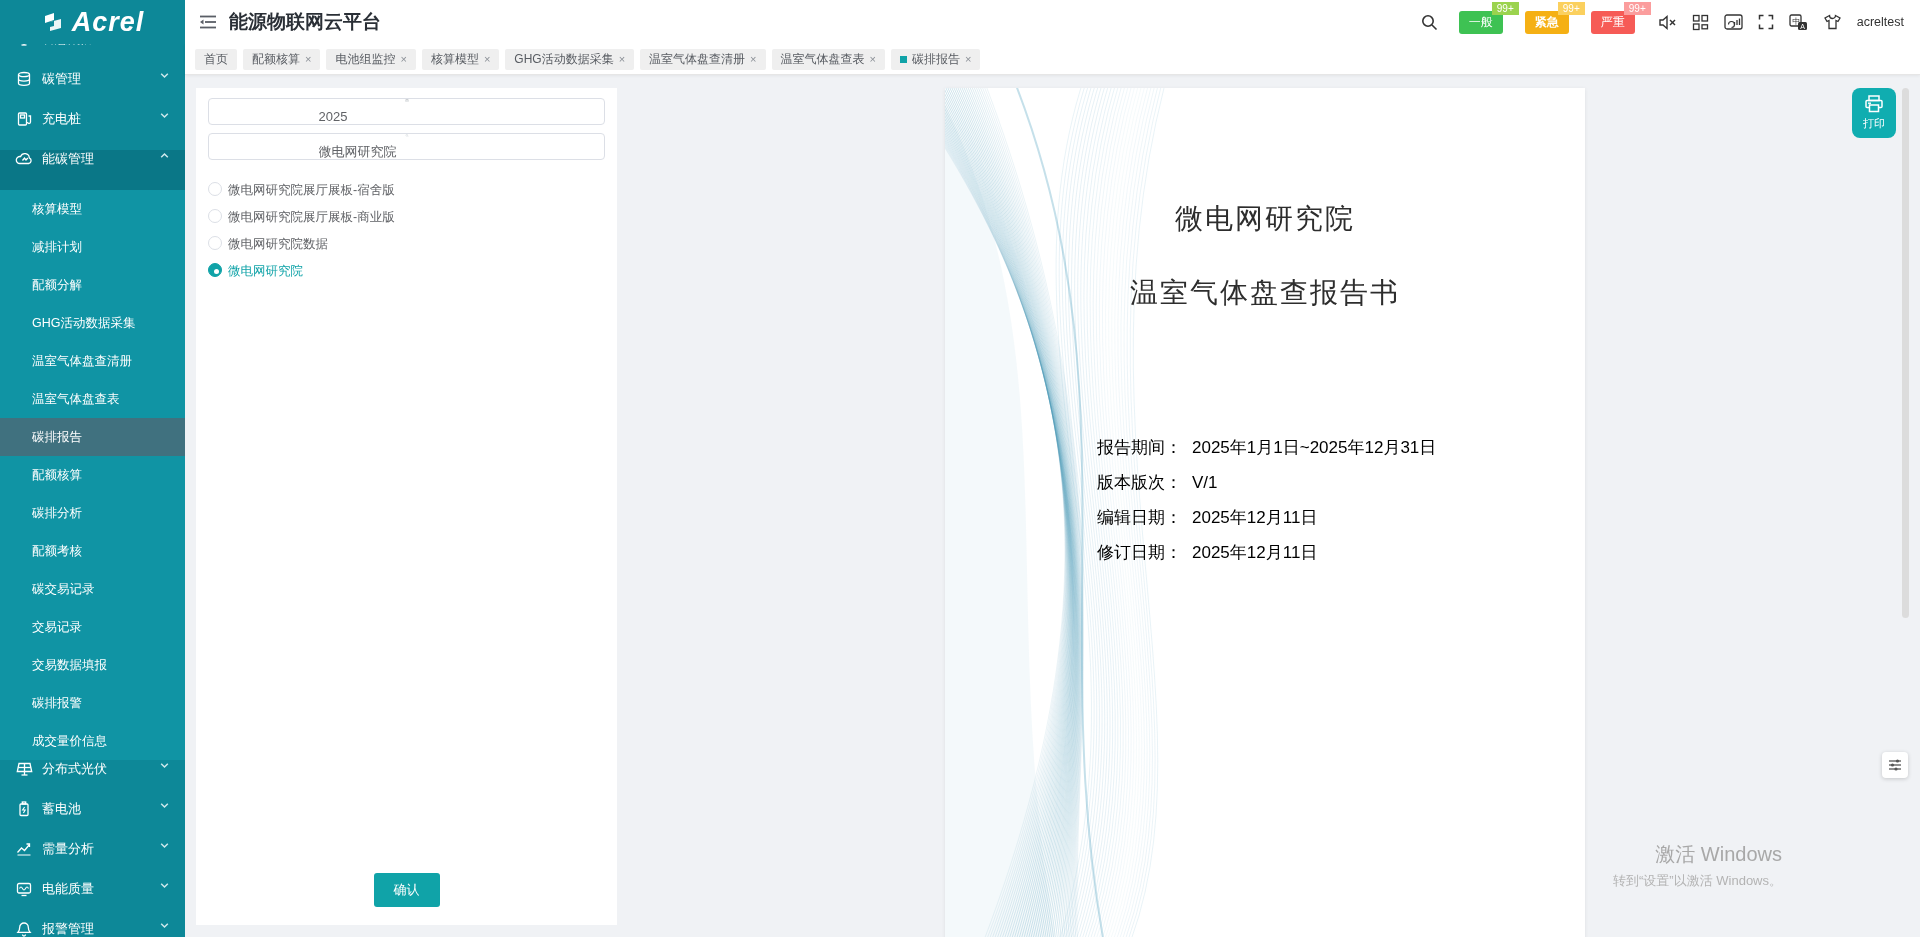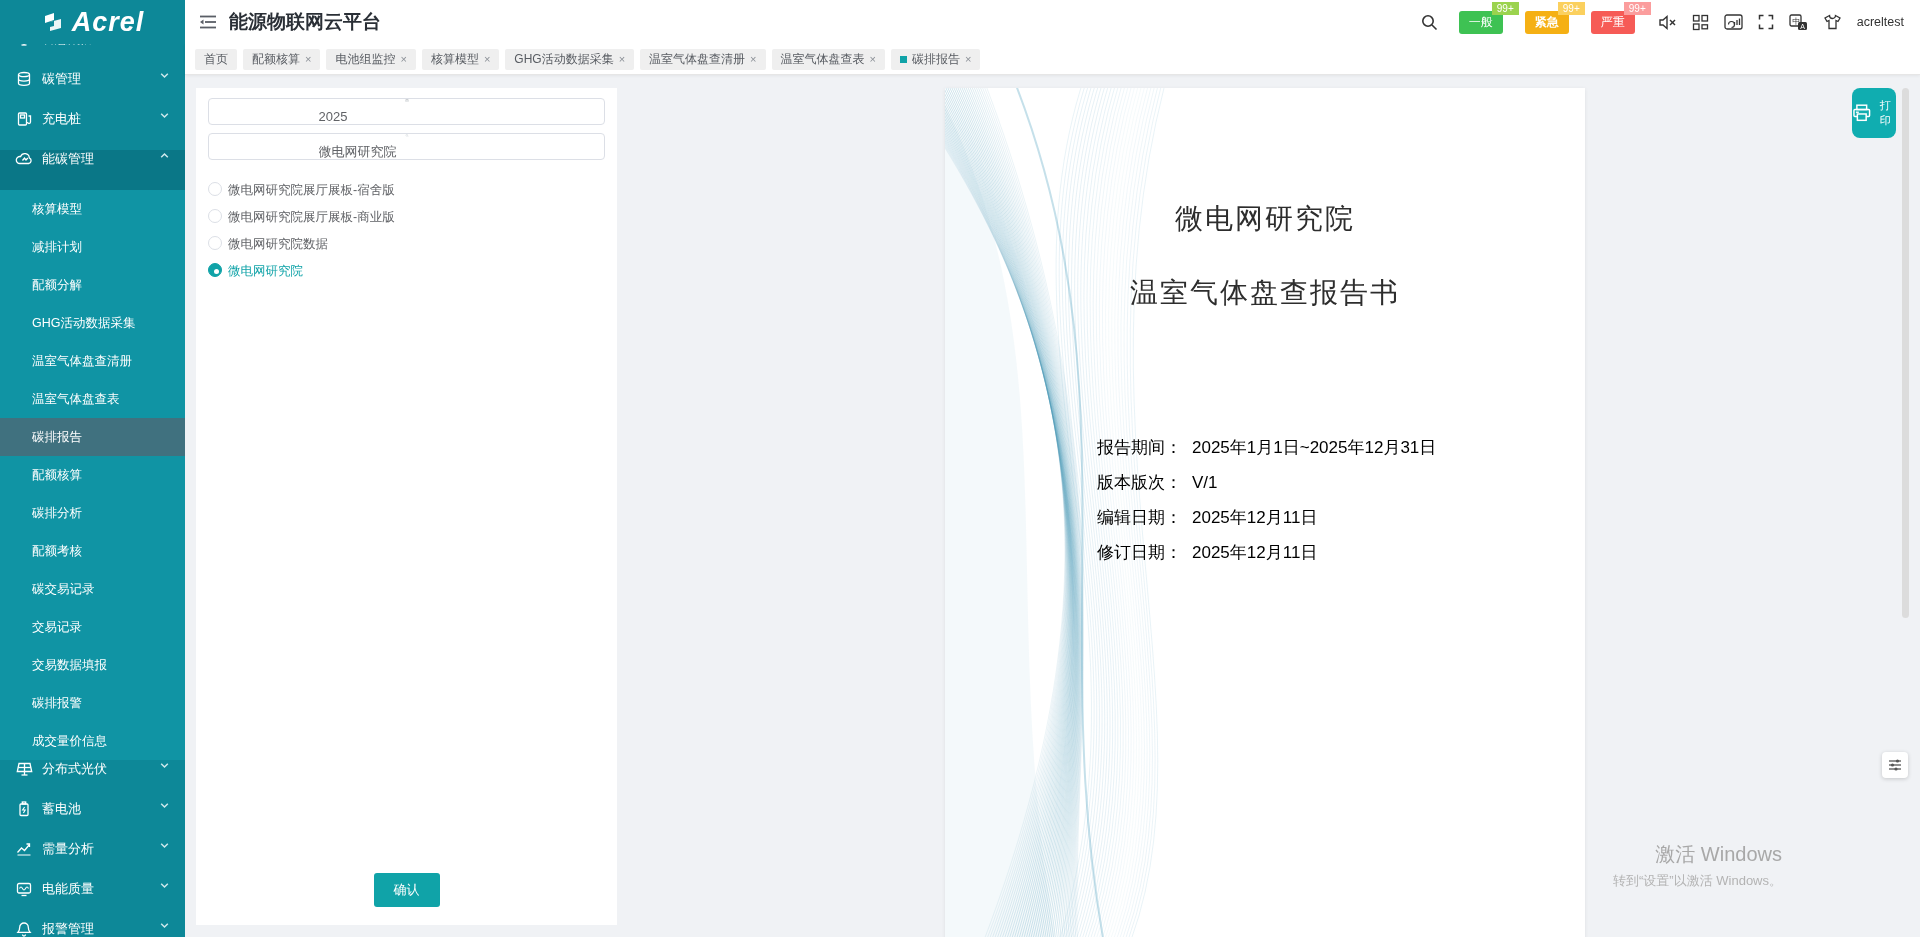--- a/index.html
+++ b/index.html
@@ -54,21 +54,21 @@
   .confirm-btn { position:absolute; left:50%; transform:translateX(-50%); bottom:18px; background:var(--accent,#10a3a8); color:#fff; border:none; border-radius:3px; font-size:13px; padding:8px 20px; cursor:pointer; font-family:"Liberation Sans", sans-serif; }
 
   .report-page { position:absolute; left:760px; top:13px; width:640px; height:880px; background:#fff; box-shadow:0 1px 4px rgba(0,0,0,.08); overflow:hidden; }
   .waves { position:absolute; left:0; top:0; width:300px; height:880px; }
   .report-org { margin-top:112px; text-align:center; font-size:28px; color:#2d2d2d; letter-spacing:2px; position:relative; }
   .report-title { margin-top:36px; text-align:center; font-size:28px; color:#2d2d2d; letter-spacing:2px; position:relative; }
   .report-fields { margin-top:118px; margin-left:152px; position:relative; }
   .report-field-row { font-size:17px; color:#000000; height:35px; line-height:35px; }
   .report-field-row .flabel { margin-right:10px; }
 
-  .print-btn { position:absolute; right:24px; top:13px; width:44px; height:50px; background:#10adb0; border:none; border-radius:8px; color:#fff; display:flex; align-items:center; justify-content:center; gap:3px; font-size:11px; cursor:pointer; font-family:"Liberation Sans", sans-serif; }
+  .print-btn { position:absolute; right:24px; top:13px; width:44px; height:50px; background:#10adb0; border:none; border-radius:8px; color:#fff; display:flex; flex-direction:column; align-items:center; justify-content:center; gap:3px; font-size:11px; cursor:pointer; font-family:"Liberation Sans", sans-serif; }
   .scroll-thumb { position:absolute; right:11px; top:13px; width:7px; height:530px; background:#dcdcdc; border-radius:4px; }
   .float-settings { position:absolute; right:12px; top:677px; width:26px; height:26px; background:#fff; border:none; border-radius:4px; box-shadow:0 1px 4px rgba(0,0,0,.18); color:#555; display:flex; align-items:center; justify-content:center; cursor:pointer; }
   .watermark { position:absolute; left:1428px; top:766px; color:#a8a8a8;text-align:right; }
   .wm1 { font-size:20px; }
   .wm2 { font-size:13px; margin-top:4px; color:#b3b3b3; }
 </style>
 </head>
 <body>
 
 <div class="app">

